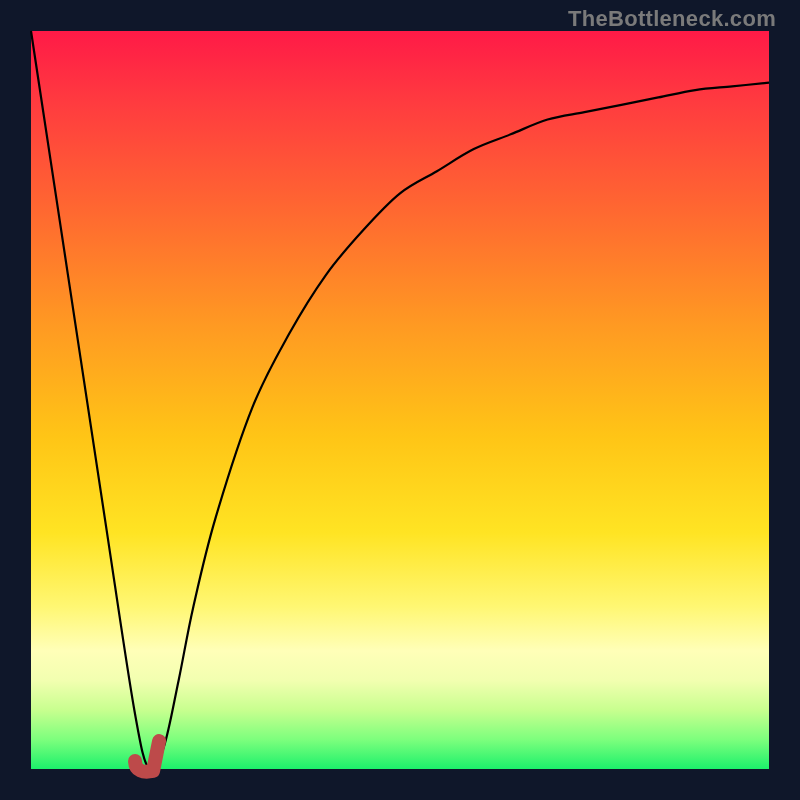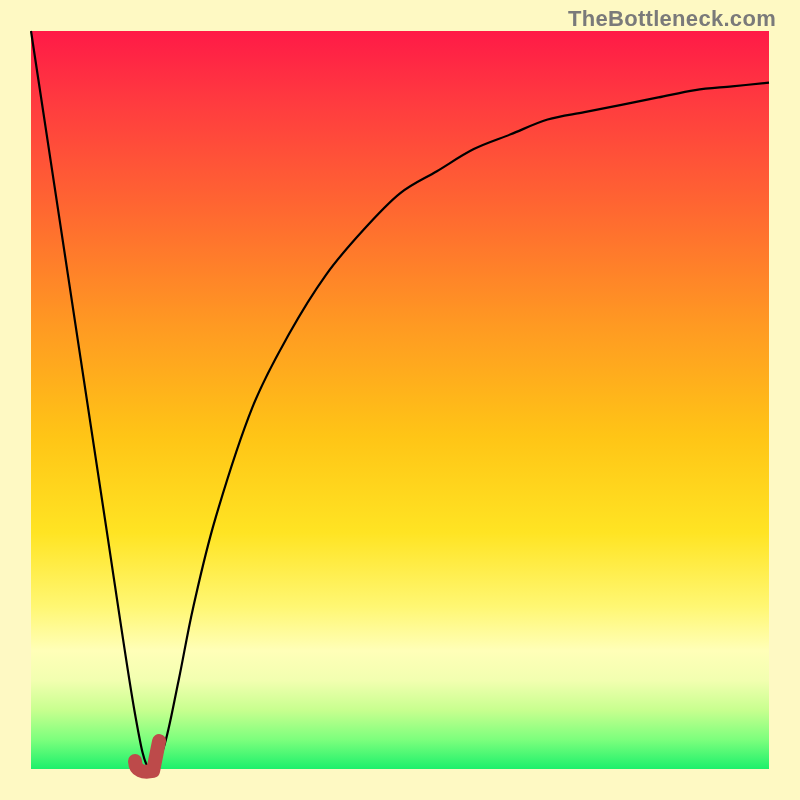--- a/index.html
+++ b/index.html
@@ -10,21 +10,21 @@
     background: #000;
     overflow: hidden;
     font-family: Arial, Helvetica, sans-serif;
   }
   .frame {
     position: absolute;
     left: 0;
     top: 0;
     width: 800px;
     height: 800px;
-    background: #fef9c3;
+    background: #0f172a;
   }
   .plot-area {
     position: absolute;
     left: 31px;
     top: 31px;
     width: 738px;
     height: 738px;
     
     background: linear-gradient(
       to bottom,

